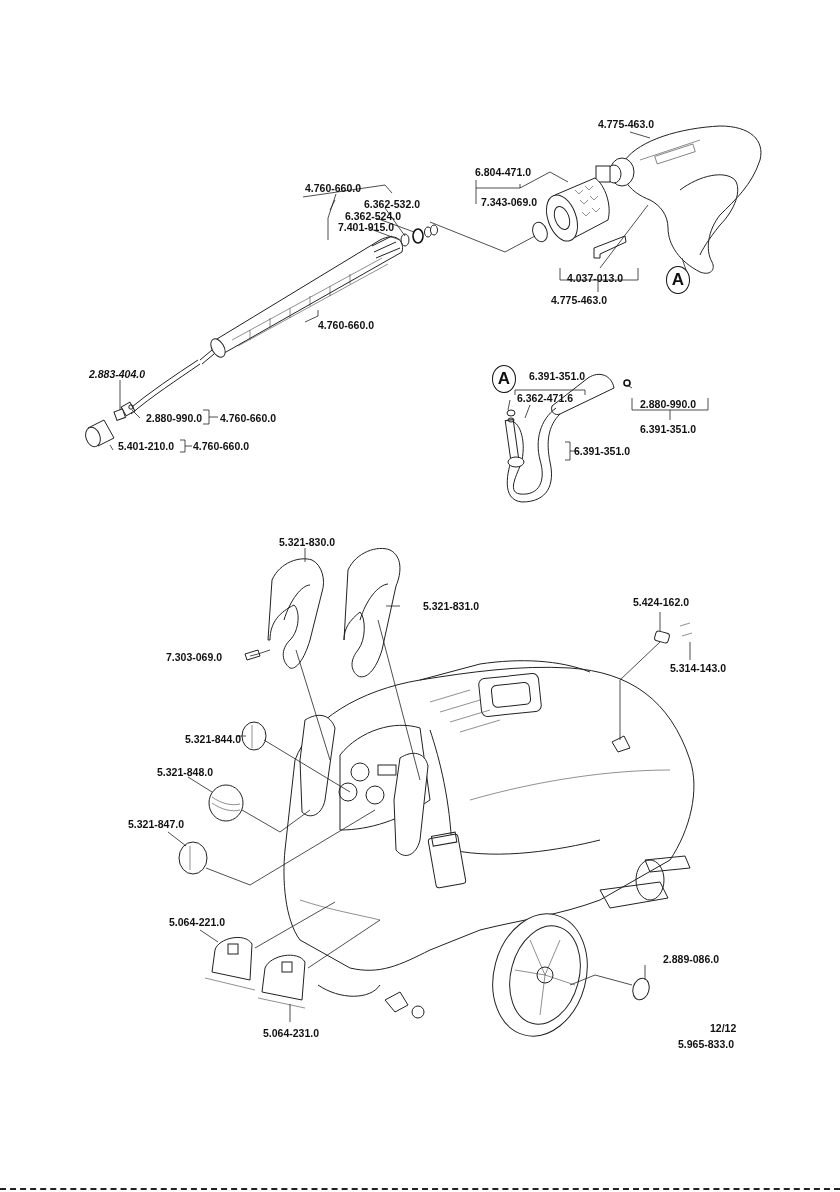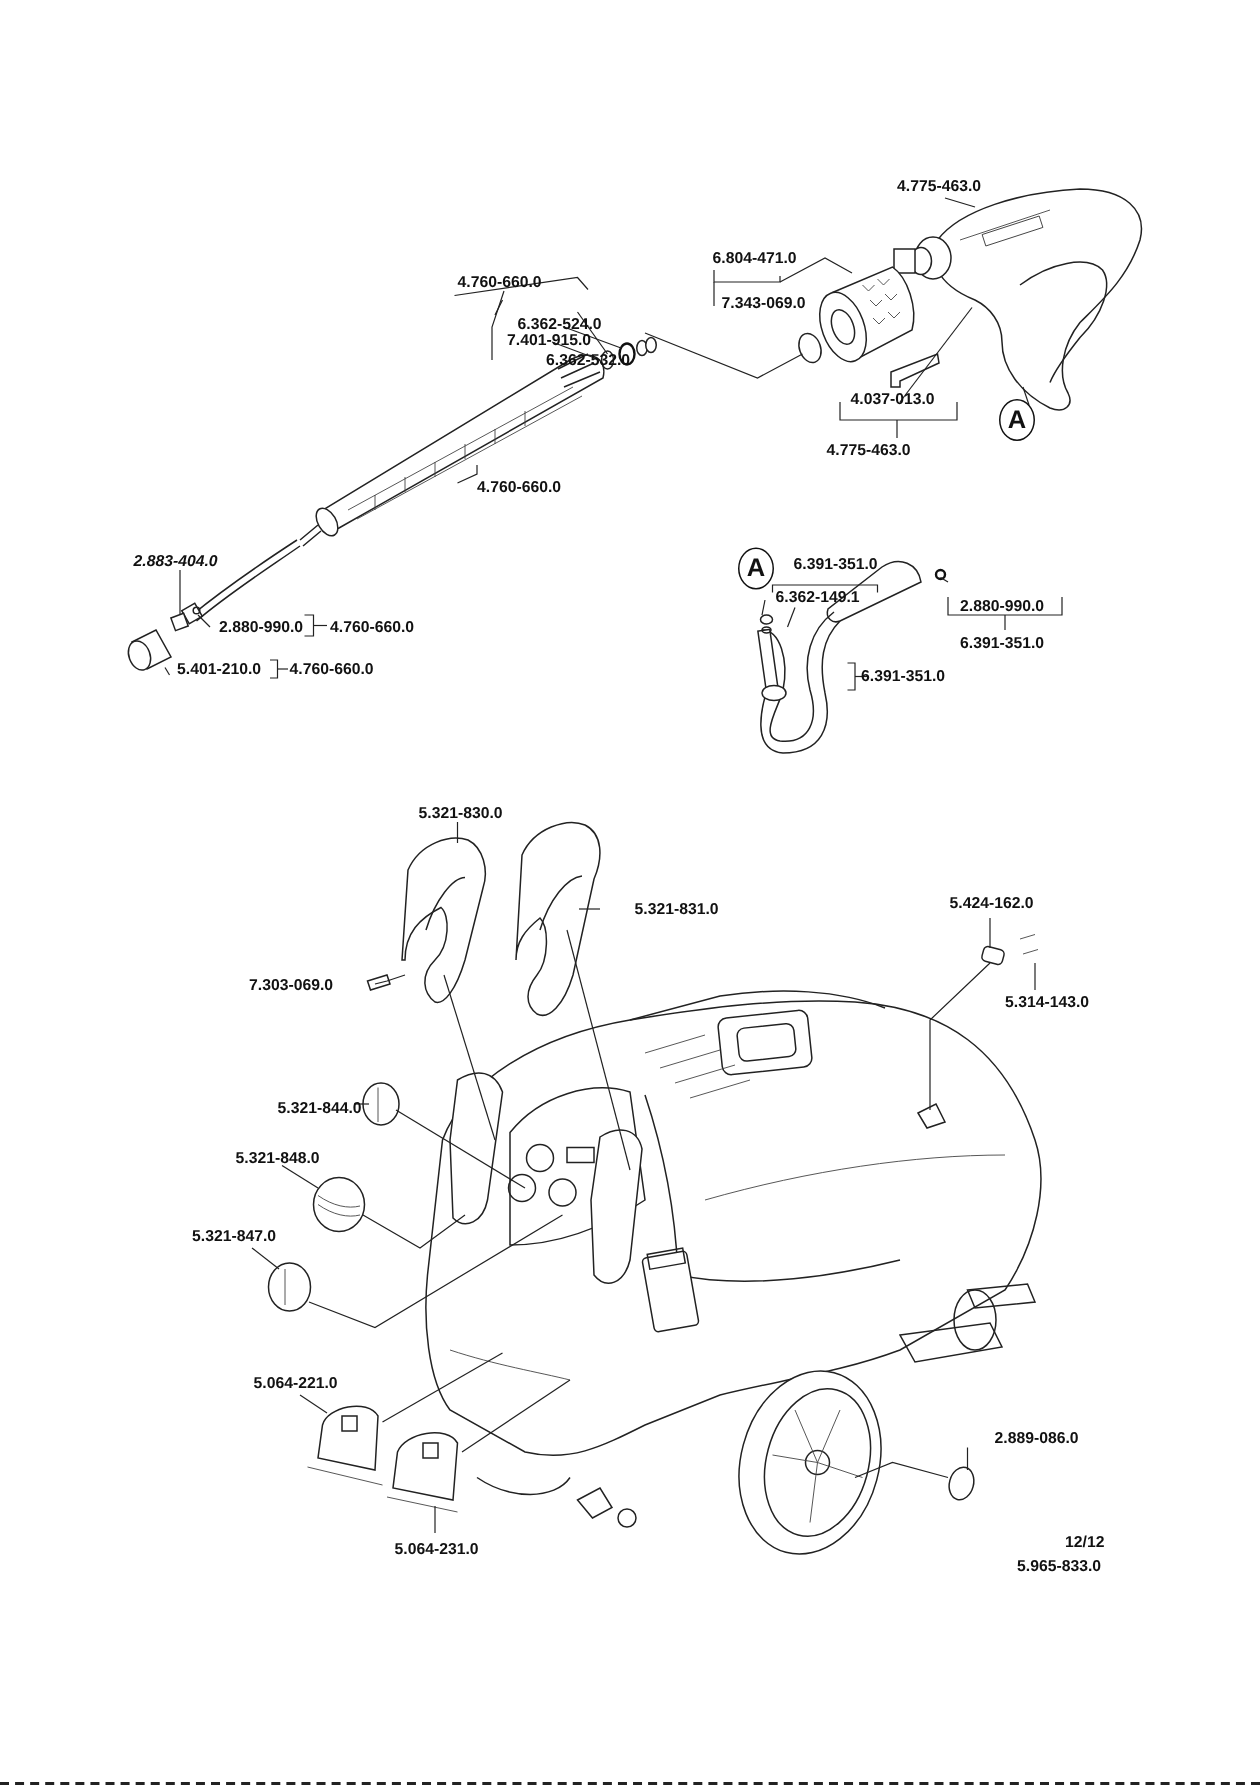--- a/index.html
+++ b/index.html
@@ -222,38 +222,38 @@
     <polyline points="290,1004 290,1022"></polyline>
     <polyline points="308,968 380,920"></polyline>
     <polyline points="570,985 595,975 632,985"></polyline>
     <polyline points="645,965 645,980"></polyline>
   </g>
 </svg>
 
 <div class="lbl" style="left:598px;top:118px;">4.775-463.0</div>
 <div class="lbl" style="left:475px;top:166px;">6.804-471.0</div>
 <div class="lbl" style="left:481px;top:196px;">7.343-069.0</div>
-<div class="lbl" style="left:567px;top:260px;">4.037-013.0</div>
+<div class="lbl" style="left:567px;top:272px;">4.037-013.0</div>
 <div class="lbl" style="left:551px;top:294px;">4.775-463.0</div>
 <div class="callout" style="left:666px;top:266px;">A</div>
 
 <div class="lbl" style="left:305px;top:182px;">4.760-660.0</div>
-<div class="lbl" style="left:364px;top:198px;margin-top:36px;">6.362-532.0</div>
+<div class="lbl" style="left:364px;top:198px;">6.362-532.0</div>
 <div class="lbl" style="left:345px;top:210px;">6.362-524.0</div>
 <div class="lbl" style="left:338px;top:221px;">7.401-915.0</div>
 <div class="lbl" style="left:318px;top:319px;">4.760-660.0</div>
 <div class="lbl" style="left:89px;top:368px;font-style:italic;">2.883-404.0</div>
 <div class="lbl" style="left:146px;top:412px;">2.880-990.0</div>
 <div class="lbl" style="left:220px;top:412px;">4.760-660.0</div>
 <div class="lbl" style="left:118px;top:440px;">5.401-210.0</div>
 <div class="lbl" style="left:193px;top:440px;">4.760-660.0</div>
 
 <div class="callout" style="left:492px;top:365px;">A</div>
 <div class="lbl" style="left:529px;top:370px;">6.391-351.0</div>
-<div class="lbl" style="left:517px;top:392px;">6.362-149.1</div>
+<div class="lbl" style="left:517px;top:392px;">6.362-471.6</div>
 <div class="lbl" style="left:640px;top:398px;">2.880-990.0</div>
 <div class="lbl" style="left:640px;top:423px;">6.391-351.0</div>
 <div class="lbl" style="left:574px;top:445px;">6.391-351.0</div>
 
 <div class="lbl" style="left:279px;top:536px;">5.321-830.0</div>
 <div class="lbl" style="left:423px;top:600px;">5.321-831.0</div>
 <div class="lbl" style="left:166px;top:651px;">7.303-069.0</div>
 <div class="lbl" style="left:633px;top:596px;">5.424-162.0</div>
 <div class="lbl" style="left:670px;top:662px;">5.314-143.0</div>
 <div class="lbl" style="left:163px;top:733px;padding-left:22px;">5.321-844.0</div>

